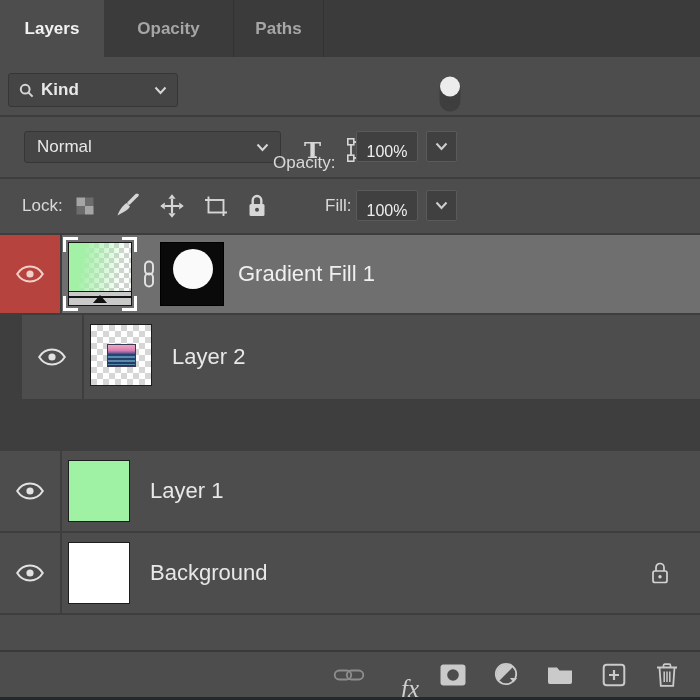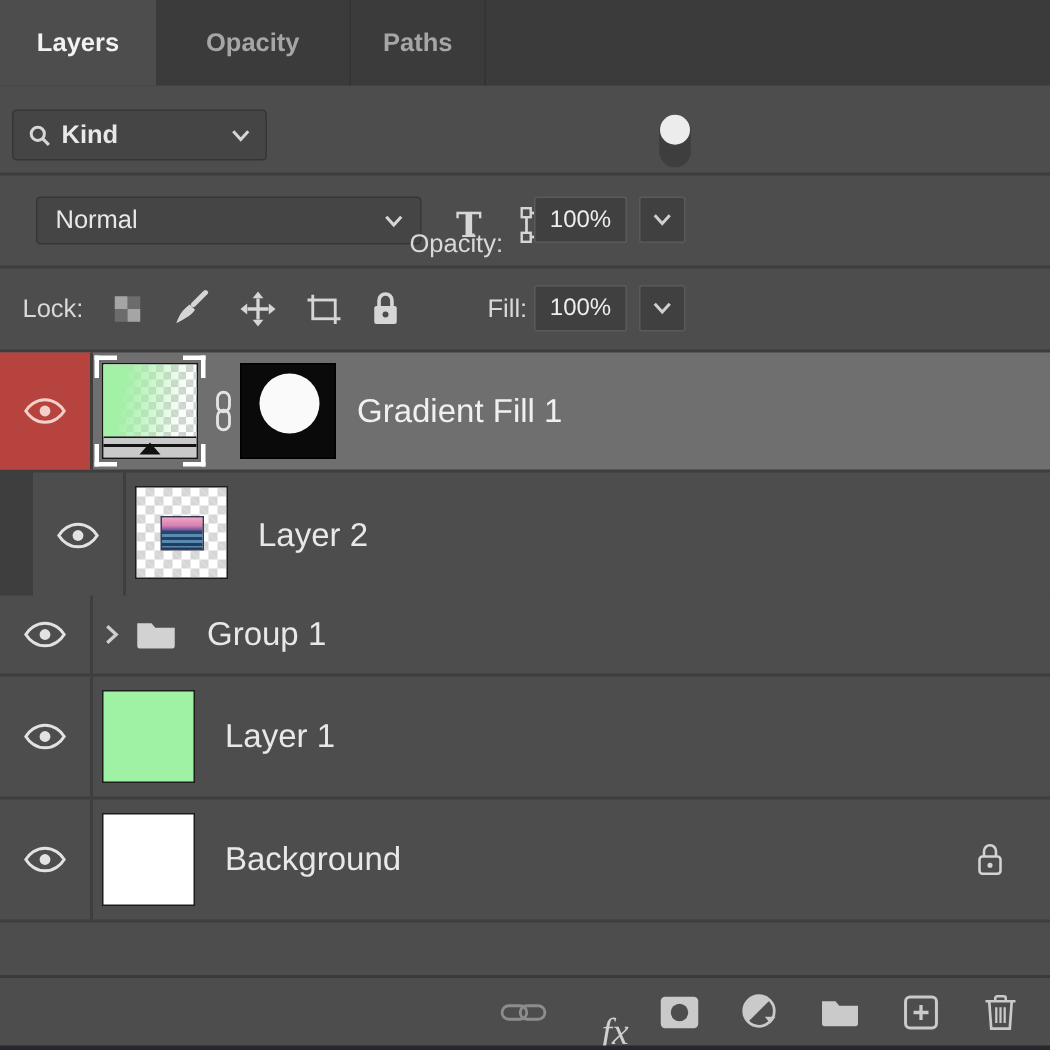--- a/index.html
+++ b/index.html
@@ -13,21 +13,21 @@
        border-right:1px solid #323232;cursor:default;}
   .tab-layers{width:104px;background:#4d4d4d;color:#f2f2f2;border-right:none;}
   .tab-channels{width:130px;}
   .tab-paths{width:90px;}
 
   
   .divider{position:absolute;left:0;right:0;height:2px;background:#3d3d3d;}
   .combo{position:absolute;background:#454545;border:1px solid #363636;border-radius:3px;
          box-sizing:border-box;display:flex;align-items:center;color:#e8e8e8;}
   .valbox{position:absolute;width:62px;height:31px;background:#404040;border:1px solid #5a5a5a;
-          border-radius:2px;box-sizing:border-box;display:flex;align-items:center;justify-content:center;
+          border-radius:2px;box-sizing:border-box;display:flex;align-items:flex-end;justify-content:center;
           font-size:16px;color:#eeeeee;}
   .chevbox{position:absolute;width:31px;height:31px;background:#404040;border:1px solid #5a5a5a;
            border-radius:2px;box-sizing:border-box;display:flex;align-items:center;justify-content:center;color:#cfcfcf;}
   .lbl{position:absolute;font-size:17px;color:#d9d9d9;transform:translateY(-50%);}
   .icon{display:inline-flex;align-items:center;justify-content:center;color:#d6d6d6;}
 
   
   .filter-row{position:absolute;top:57px;left:0;right:0;height:58px;}
   .kind-combo{left:8px;top:16px;width:170px;height:34px;}
   .kind-combo .mag{margin-left:10px;}
@@ -190,21 +190,21 @@
       </div>
     <div class="chevbox" style="left:426px;top:14px;">
       <svg width="13" height="9" viewBox="0 0 13 9">
           <polyline points="1.5,1.5 6.5,7 11.5,1.5" fill="none" stroke="currentColor" stroke-width="2"></polyline>
         </svg>
     </div>
   </div>
   <div class="divider" style="top:177px;"></div>
 
   <div class="lock-row">
-    <span class="lbl" style="left:15px;top:50%;">Lock:</span>
+    <span class="lbl" style="left:22px;top:50%;">Lock:</span>
     <span class="icon licon" style="left:85px;color:#a5a5a5;">
       <svg width="22" height="22" viewBox="0 0 22 22">
           <rect x="2.5" y="2.5" width="8.5" height="8.5" fill="currentColor"></rect>
           <rect x="11" y="11" width="8.5" height="8.5" fill="currentColor"></rect>
           <rect x="11" y="2.5" width="8.5" height="8.5" fill="currentColor" opacity="0.35"></rect>
           <rect x="2.5" y="11" width="8.5" height="8.5" fill="currentColor" opacity="0.35"></rect>
         </svg>
     </span>
     <span class="icon licon" style="left:127px;">
       <svg width="25" height="25" viewBox="0 0 25 25">
@@ -286,39 +286,20 @@
             <path d="M15 2.5 C9 2.5 4.4 6.4 2.2 10 C4.4 13.6 9 17.5 15 17.5 C21 17.5 25.6 13.6 27.8 10 C25.6 6.4 21 2.5 15 2.5 Z" fill="none" stroke="currentColor" stroke-width="2"></path>
             <circle cx="15" cy="10" r="3.6" fill="currentColor"></circle>
           </svg>
       </div>
       <div class="thumb checker">
         <div class="mini-pic"></div>
       </div>
       <span class="lname" style="left:150px;">Layer 2</span>
     </div>
 
-    <div class="lrow" style="top:162px;height:52px;">
-      <div class="eye-cell">
-        <svg width="30" height="20" viewBox="0 0 30 20">
-            <path d="M15 2.5 C9 2.5 4.4 6.4 2.2 10 C4.4 13.6 9 17.5 15 17.5 C21 17.5 25.6 13.6 27.8 10 C25.6 6.4 21 2.5 15 2.5 Z" fill="none" stroke="currentColor" stroke-width="2"></path>
-            <circle cx="15" cy="10" r="3.6" fill="currentColor"></circle>
-          </svg>
-      </div>
-      <span class="icon disc">
-        <svg width="11" height="16" viewBox="0 0 11 16">
-            <polyline points="2.5,2.5 8.5,8 2.5,13.5" fill="none" stroke="currentColor" stroke-width="2.2"></polyline>
-          </svg>
-      </span>
-      <span class="icon folder-ic">
-        <svg width="28" height="21" viewBox="0 0 28 21">
-            <path d="M1.5 3 H11 L13.5 6 H26.5 V18 A1.8 1.8 0 0 1 24.7 19.8 H3.3 A1.8 1.8 0 0 1 1.5 18 Z" fill="currentColor"></path>
-          </svg>
-      </span>
-      <span class="lname" style="left:138px;">Group 1</span>
-    </div>
 
     <div class="lrow" style="top:216px;height:80px;">
       <div class="eye-cell">
         <svg width="30" height="20" viewBox="0 0 30 20">
             <path d="M15 2.5 C9 2.5 4.4 6.4 2.2 10 C4.4 13.6 9 17.5 15 17.5 C21 17.5 25.6 13.6 27.8 10 C25.6 6.4 21 2.5 15 2.5 Z" fill="none" stroke="currentColor" stroke-width="2"></path>
             <circle cx="15" cy="10" r="3.6" fill="currentColor"></circle>
           </svg>
       </div>
       <div class="thumb" style="background:#9ff2a3;"></div>
       <span class="lname" style="left:150px;">Layer 1</span>

